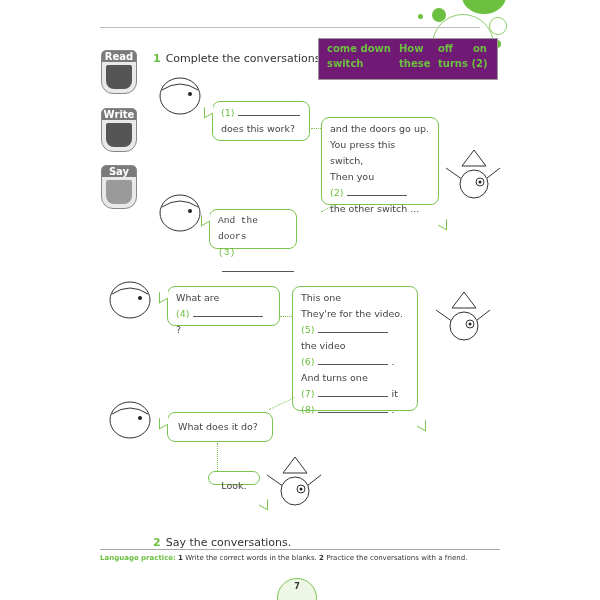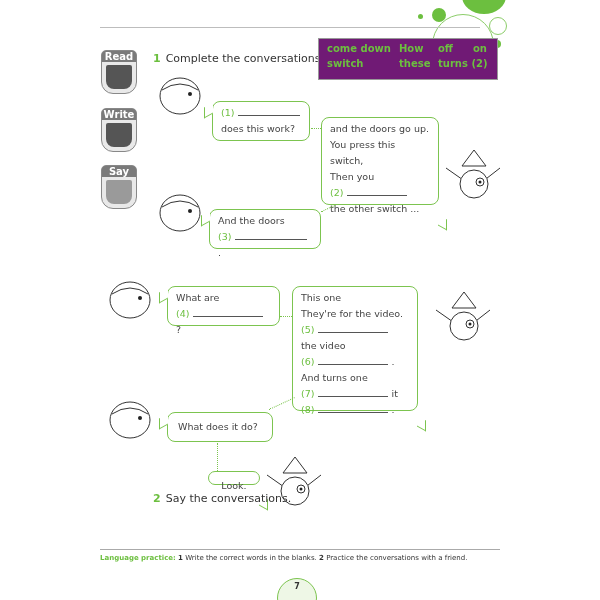--- a/index.html
+++ b/index.html
@@ -117,21 +117,21 @@
 </div>
 <div class="dots" style="left:311px; top:128px; width:10px;"></div>
 <div class="bubble tail-r" style="left:321px; top:117px; width:118px; height:88px;">
   <div>and the doors go up.</div>
   <div>You press this switch,</div>
   <div>Then you</div>
   <div><span class="bn">(2)</span><span class="blank" style="width:60px;"></span></div>
   <div>the other switch ...</div>
 </div>
 <div class="dots" style="left:320px; top:208px; width:16px; transform:rotate(-25deg);"></div>
-<div class="bubble tail-l" style="left:209px; top:209px; width:112px; height:40px;">
+<div class="bubble tail-l" style="left:209px; top:209px; width:88px; height:40px;font-family:Liberation Mono, monospace;">
   <div>And the doors</div>
   <div><span class="bn">(3)</span><span class="blank" style="width:72px;"></span> <span>.</span></div>
 </div>
 
 <div class="bubble tail-l" style="left:167px; top:286px; width:113px; height:40px;">
   <div>What are</div>
   <div><span class="bn">(4)</span><span class="blank" style="width:70px;"></span> <span>?</span></div>
 </div>
 <div class="dots" style="left:280px; top:316px; width:12px;"></div>
 <div class="bubble tail-r" style="left:292px; top:286px; width:126px; height:125px;">
@@ -146,21 +146,21 @@
 </div>
 <div class="dots" style="left:268px; top:403px; width:28px; transform:rotate(-25deg);"></div>
 <div class="bubble tail-l" style="left:167px; top:412px; width:106px; height:30px; line-height:22px; padding-left:10px;">
   <div>What does it do?</div>
 </div>
 <div class="vdots" style="left:217px; top:443px; height:28px;"></div>
 <div class="bubble tail-r" style="left:208px; top:471px; width:52px; height:14px; line-height:22px; text-align:center;">
   <div>Look.</div>
 </div>
 
-<div class="abs instr" style="left:153px; top:492px;">
+<div class="abs instr" style="left:153px; top:536px;">
   <span class="num">2</span><span>Say the conversations.</span>
 </div>
 
 <div class="abs footer-rule"></div>
 <div class="abs footer">
   <span class="lp">Language practice:</span>
   <b>1</b>
   <span>Write the correct words in the blanks.</span>
   <b>2</b>
   <span>Practice the conversations with a friend.</span>

